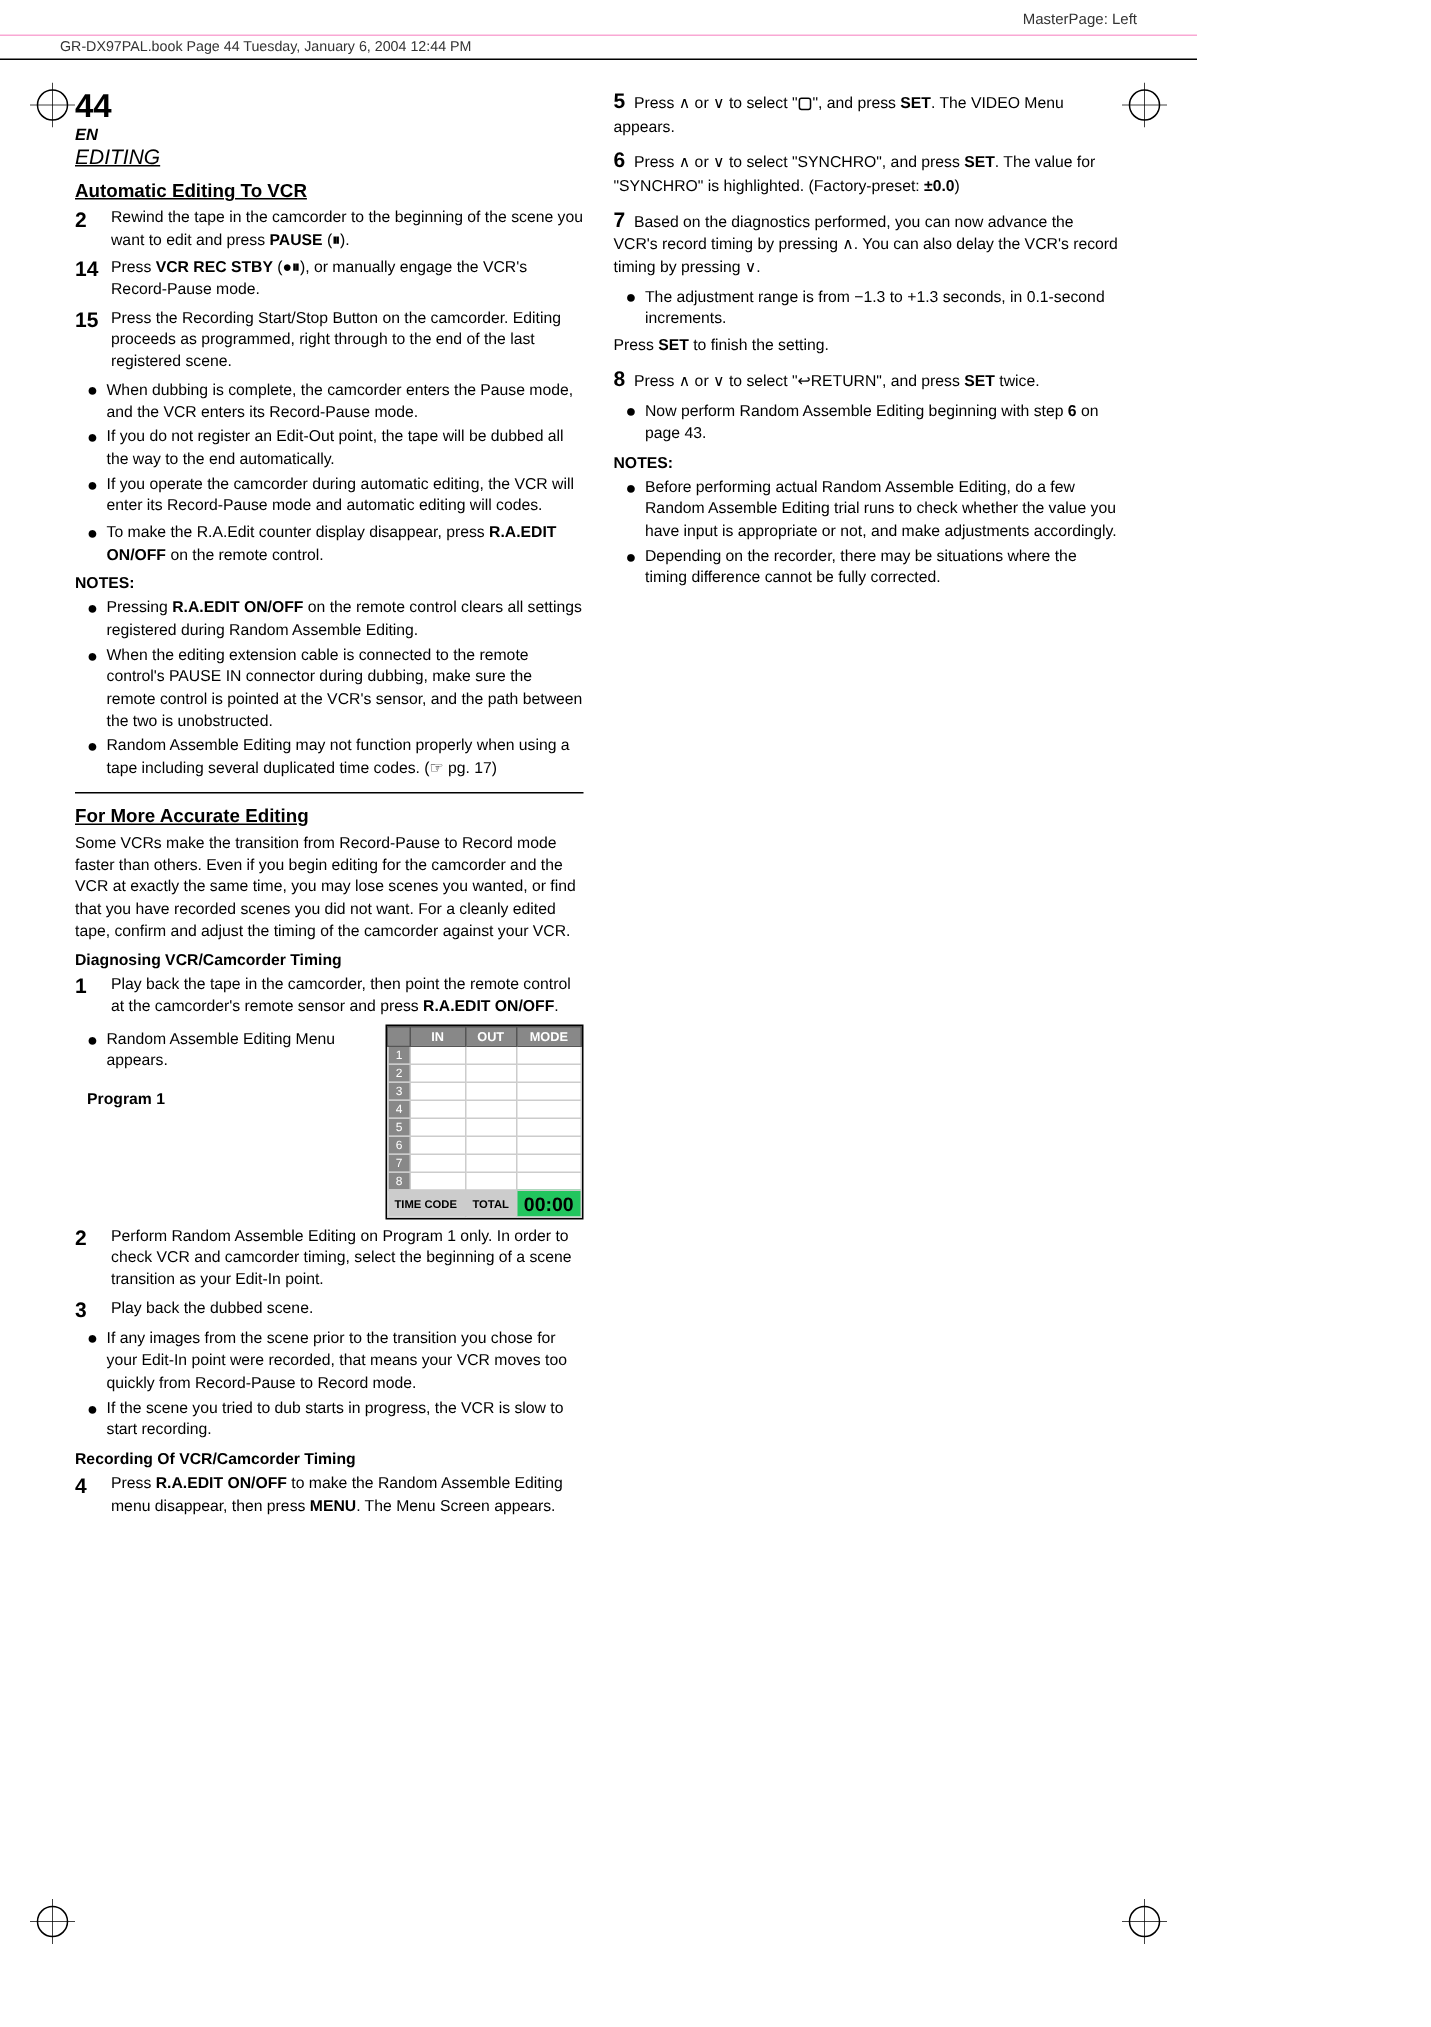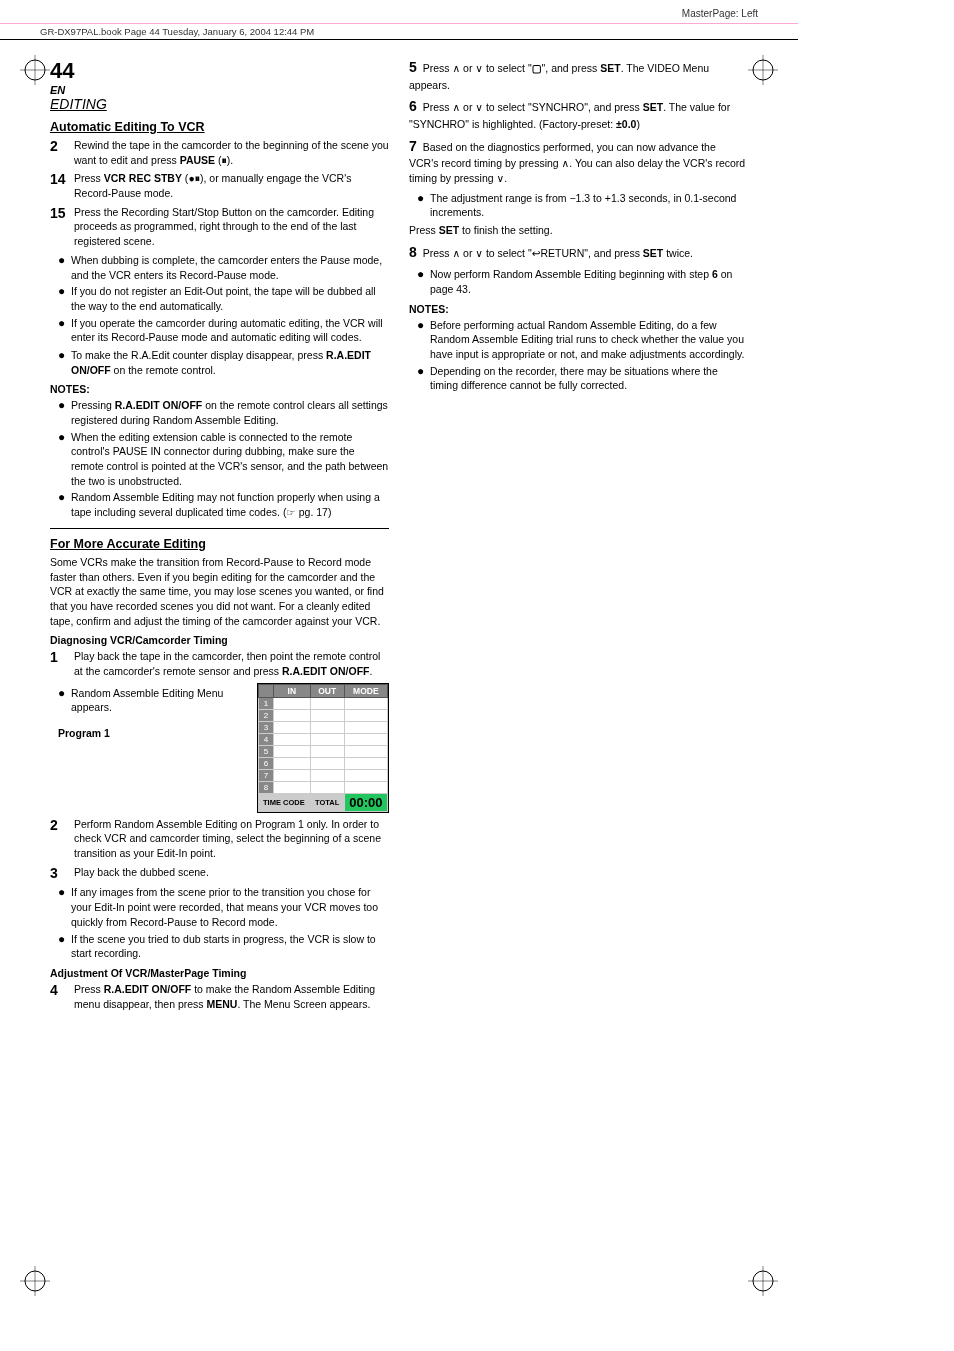--- a/index.html
+++ b/index.html
@@ -461,21 +461,21 @@
         <div class="bullet-item">
           <span class="bullet-dot">●</span>
           <span class="bullet-text">If any images from the scene prior to the transition you chose for your Edit-In point were recorded, that means your VCR moves too quickly from Record-Pause to Record mode.</span>
         </div>
         <div class="bullet-item">
           <span class="bullet-dot">●</span>
           <span class="bullet-text">If the scene you tried to dub starts in progress, the VCR is slow to start recording.</span>
         </div>
       </div>
 
-      <div class="subsection-heading">Adjustment Of VCR/MasterPage Timing</div>
+      <div class="subsection-heading">Recording Of VCR/Camcorder Timing</div>
 
       <div class="step">
         <span class="step-number">4</span>
         <span class="step-content">Press <span class="bold">R.A.EDIT ON/OFF</span> to make the Random Assemble Editing menu disappear, then press <span class="bold">MENU</span>. The Menu Screen appears.</span>
       </div>
 
     </div>
 
     <div class="right-column">
 

